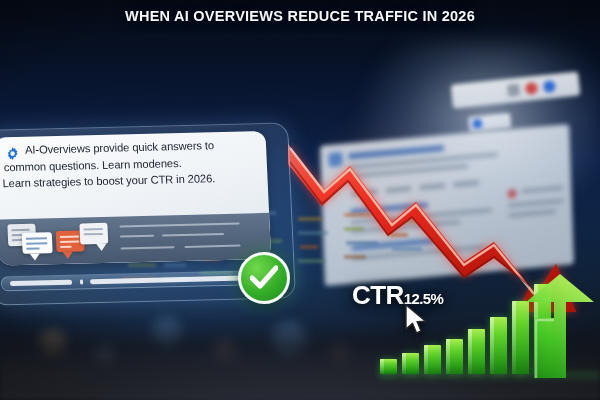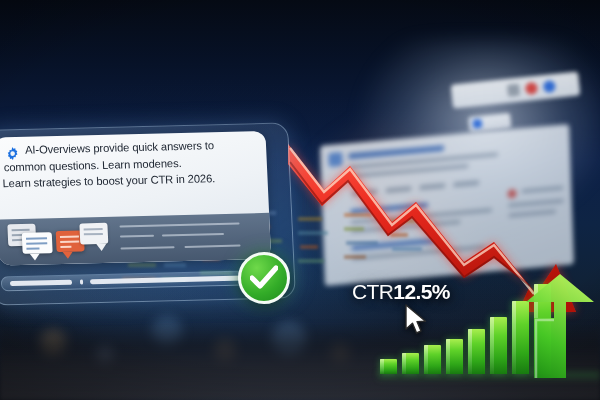--- a/index.html
+++ b/index.html
@@ -166,24 +166,24 @@
   }
   .gfloor{
     position:absolute;left:0;bottom:4px;width:222px;height:10px;
     background:linear-gradient(180deg,rgba(60,190,70,.28),rgba(0,0,0,0));
     filter:blur(3px);
   }
 
   
   .ctr-wrap{position:absolute;left:352px;top:280px;z-index:28;}
   .ctr-lbl{
-    font-size:21px;font-weight:normal;color:#ffffff;letter-spacing:-.6px;
+    font-size:26px;font-weight:bold;color:#ffffff;letter-spacing:-.6px;
     text-shadow:0 2px 8px rgba(0,0,0,.85),0 0 14px rgba(0,0,0,.6);
   }
-  .ctr-val{font-size:21px;font-weight:bold;}
+  .ctr-val{font-size:15px;font-weight:bold;}
   .cursor{position:absolute;left:52px;top:24px;z-index:29;filter:drop-shadow(0 2px 3px rgba(0,0,0,.75));}
 </style>
 </head>
 <body>
 
 <div id="stage">
 
   <div class="bg-base"></div>
   <div class="bg-right-glow"></div>
 
@@ -375,16 +375,17 @@
   </div>
 
   <div class="ctr-wrap">
     <span class="ctr-lbl">CTR</span><span class="ctr-lbl ctr-val">12.5%</span>
     <svg class="cursor" width="26" height="32" viewBox="0 0 26 32">
       <path d="M2 1 L2 25 L8.5 19.2 L12.6 29 L17 27 L13 17.6 L21.5 17.2 Z" fill="#ffffff" stroke="#2a2a2a" stroke-width="1.4" stroke-linejoin="round"></path>
     </svg>
   </div>
 
   <div class="headline">
+    <div class="h-sub">WHEN AI OVERVIEWS REDUCE TRAFFIC IN 2026</div>
   </div>
 
   <div class="vignette"></div>
 </div>
 
 </body></html>

